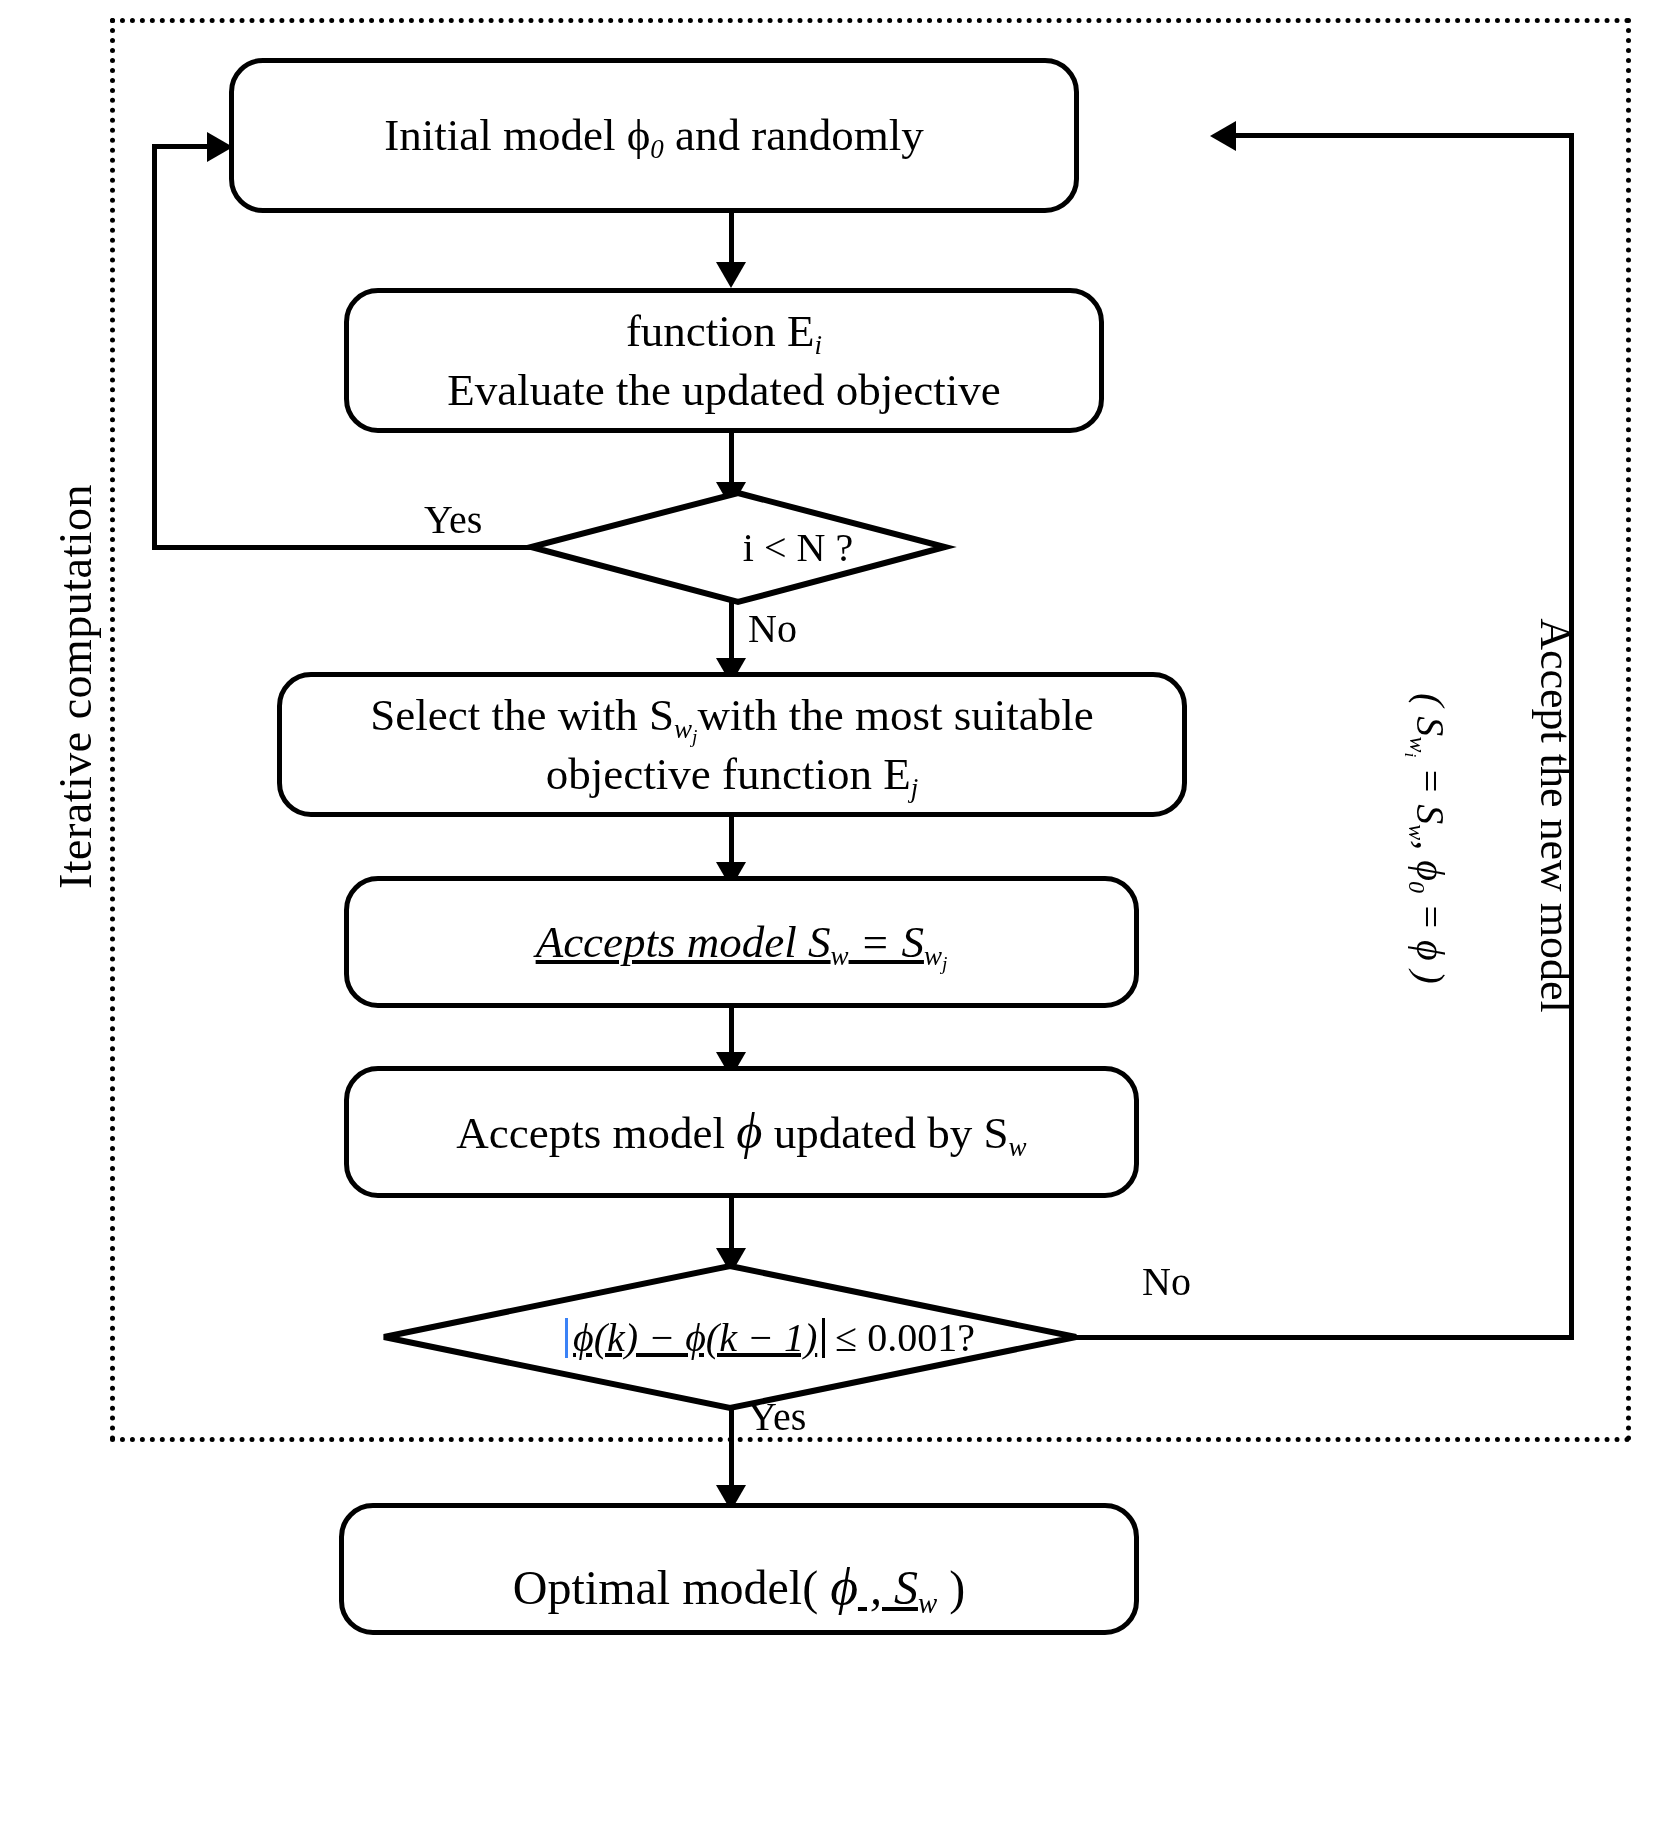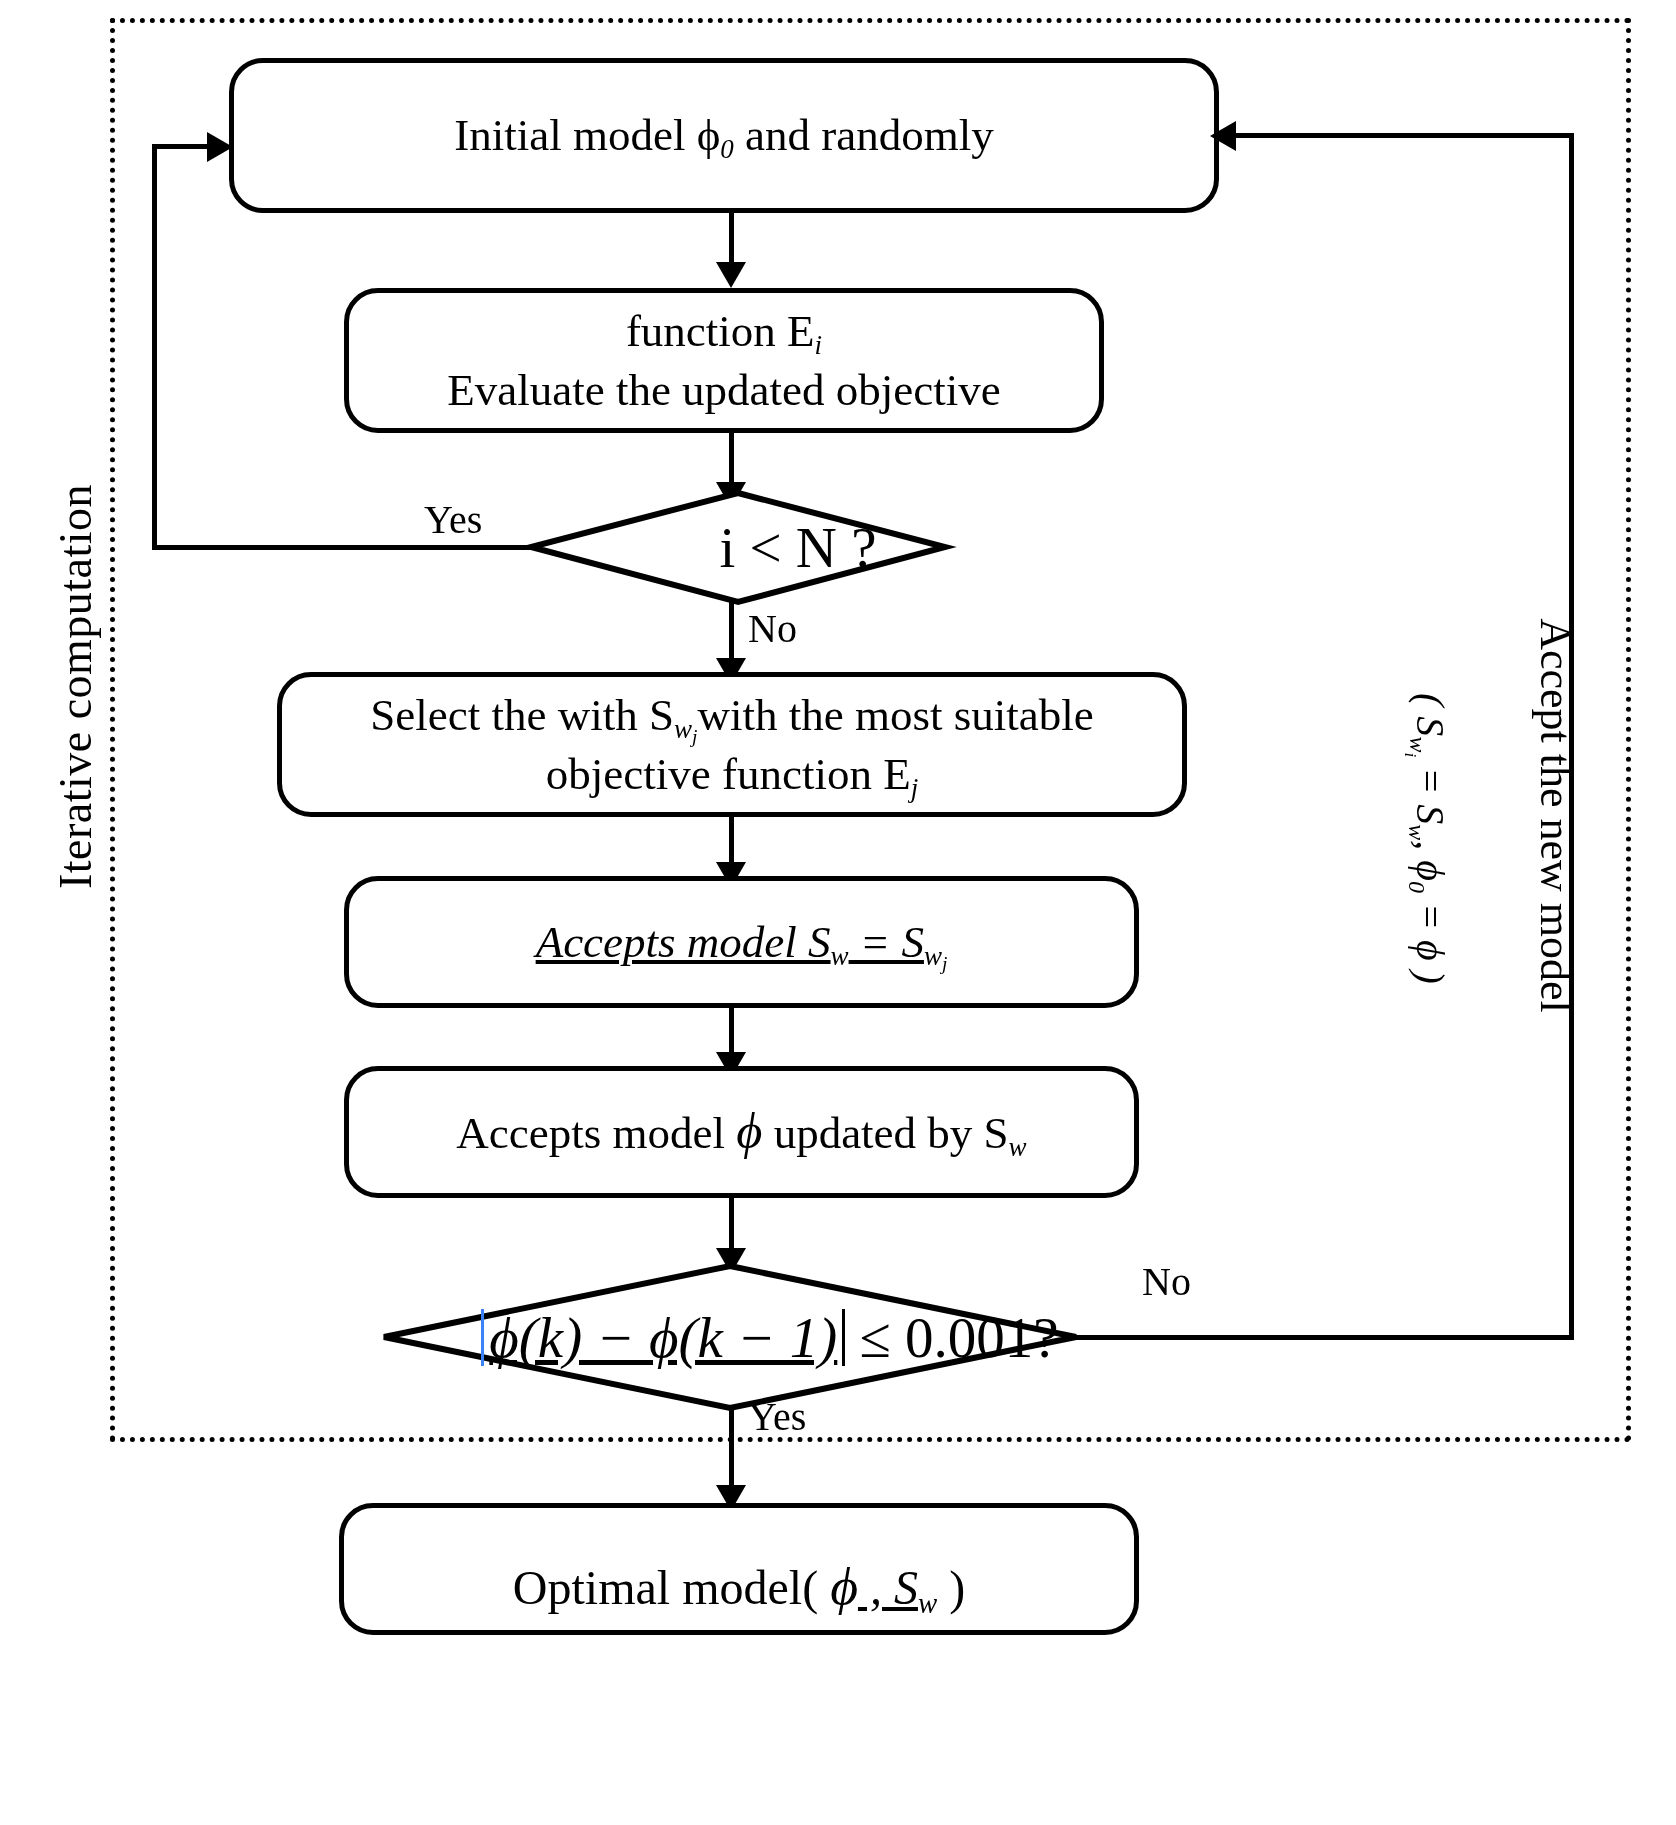--- a/index.html
+++ b/index.html
@@ -96,21 +96,21 @@
   .diamond-text {
     position: absolute;
     left: 0;
     top: 0;
     width: 100%;
     height: 100%;
     display: flex;
     align-items: center;
     justify-content: center;
     text-align: center;
-    font-size: 57px;
+    font-size: 40px;
     pointer-events: none;
   }
 
   
   .line {
     position: absolute;
     background: #000000;
   }
   .vline { width: 5px; }
   .hline { height: 5px; }
@@ -170,21 +170,21 @@
   <div class="vertical-label">Iterative computation</div>
 
   <div class="vertical-right">Accept the new model</div>
 
   <div class="vertical-right-formula">
     <span class="nowrap">
       <span>( S</span><sub><span>w</span><sub>i</sub></sub><span> = S</span><sub>w</sub><span>, ϕ</span><sub>0</sub><span> = ϕ )</span>
     </span>
   </div>
 
-  <div class="node" style="left:229px; top:58px; width:990px; height:155px;">
+  <div class="node" style="left:229px; top:58px; width:850px; height:155px;">
     <div>
       <div class="nowrap">
         <span>Initial model ϕ</span><sub>0</sub><span> and randomly</span>
       </div>
     </div>
   </div>
 
   <div class="line vline" style="left:729px; top:213px; height:60px;"></div>
   <div class="arrowhead arrow-down" style="left:716px; top:262px;"></div>
 

